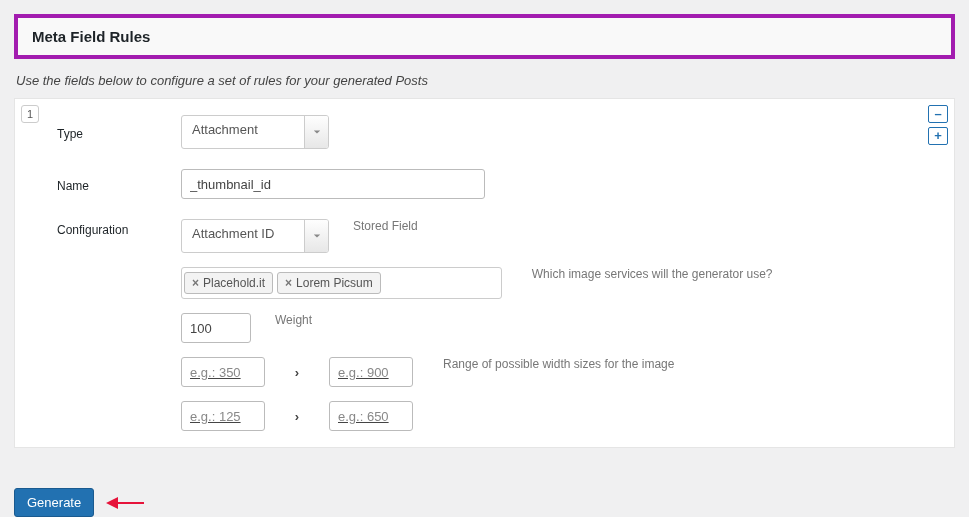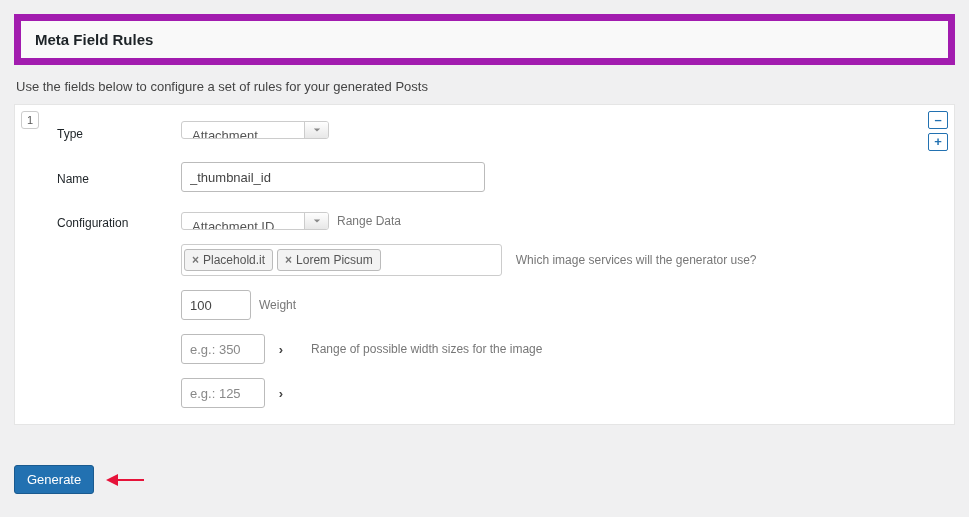--- a/index.html
+++ b/index.html
@@ -1,38 +1,38 @@
 <!DOCTYPE html>
 <html><head>
   <meta charset="utf-8">
   <style>
     * { box-sizing: border-box; margin: 0; padding: 0; }
     body { font-family: -apple-system, "Segoe UI", Helvetica, Arial, sans-serif; font-size: 13px; background: #f0f0f1; padding: 14px; width: 969px; }
-    .panel-header { background: #f9f9f9; border: 7px solid #a21caf; padding: 10px 14px; }
+    .panel-header { background: #f9f9f9; border: 4px solid #a21caf; padding: 10px 14px; }
     .panel-title { font-size: 15px; font-weight: 600; color: #1d2327; }
-    .help-text { color: #444; font-size: 13px; padding: 14px 2px 10px; }
+    .help-text { font-style: italic; color: #444; font-size: 13px; padding: 14px 2px 10px; }
     .rules-container { background: #fff; border: 1px solid #e5e5e5; padding: 2px; display: flex; }
     .index-col { flex: 0 0 26px; }
     .index-badge { width: 18px; height: 18px; border: 1px solid #ccc; border-radius: 3px; font-size: 11px; text-align: center; line-height: 17px; color: #555; margin: 4px auto 0; }
     .form-col { flex: 1; padding: 14px 6px 14px 14px; }
     .actions-col { flex: 0 0 28px; padding: 4px 4px 0; }
     .row { display: flex; align-items: center; margin-bottom: 20px; }
     .row.row-multi { align-items: flex-start; }
     .row:last-child { margin-bottom: 0; }
     .label-col { flex: 0 0 124px; color: #1d2327; font-size: 12px; padding-top: 4px; }
     .field-col { flex: 1; }
-    .inline-group { display: flex; align-items: center; flex-wrap: wrap; gap: 0; margin-bottom: 14px; }
+    .inline-group { display: flex; flex-wrap: wrap; gap: 16px; margin-bottom: 14px; }
     .inline-group:last-child { margin-bottom: 0; }
-    .select-like { display: inline-flex; align-items: stretch; height: 18px; border: 1px solid #ccc; border-radius: 3px; background: #fff; overflow: hidden; }
+    .select-like { display: inline-flex; align-items: stretch; height: 34px; border: 1px solid #ccc; border-radius: 3px; background: #fff; overflow: hidden; }
     .select-like .value { padding: 0 10px; line-height: 28px; min-width: 122px; color: #555; }
     .select-like .caret { width: 24px; background: linear-gradient(#fefefe,#e7e7e7); border-left: 1px solid #ccc; display: flex; align-items: center; justify-content: center; }
     .select-like .caret svg { width: 8px; height: 8px; fill: #888; }
     .text-input { height: 30px; border: 1px solid #bbb; border-radius: 3px; padding: 0 8px; width: 304px; font-size: 13px; color: #444; }
     .text-input.narrow { width: 70px; }
-    .text-input.narrow2 { width: 84px; }
+    .text-input.narrow2 { width: 84px; text-decoration: underline; }
     .text-input::placeholder { color: #888; }
     .tags-input { display: inline-flex; align-items: center; height: 32px; border: 1px solid #ccc; border-radius: 3px; padding: 2px 120px 2px 2px; gap: 4px; }
     .tag { display: inline-flex; align-items: center; gap: 4px; background: #f3f3f3; border: 1px solid #bbb; border-radius: 3px; padding: 3px 7px; font-size: 12px; color: #555; }
     .tag .x { font-weight: bold; color: #777; cursor: pointer; }
     .hint { font-size: 12px; color: #777; margin-left: 14px; white-space: nowrap; }
     .hint.close { margin-left: 8px; }
     .arrow-sep { width: 32px; height: 30px; display: flex; align-items: center; justify-content: center; color: #444; font-weight: 600; }
     .sq-btn { width: 20px; height: 18px; border: 1px solid #2271b1; border-radius: 2px; background: #fff; color: #2271b1; font-size: 13px; font-weight: bold; line-height: 14px; text-align: center; margin-bottom: 4px; cursor: pointer; display: block; }
     .footer-row { display: flex; align-items: center; margin-top: 40px; gap: 12px; }
     .primary-btn { background: #2271b1; border: 1px solid #1a5a8f; color: #fff; padding: 6px 12px; border-radius: 3px; font-size: 13px; cursor: pointer; }
@@ -81,21 +81,21 @@
 
         <div class="inline-group">
           <div class="select-like">
             <span class="value">Attachment ID</span>
             <span class="caret">
                 <svg viewBox="0 0 10 10">
                   <path d="M1 3 L5 7 L9 3 Z"></path>
                 </svg>
               </span>
           </div>
-          <span class="hint close">Range Data</span>
+          <span class="hint close">Stored Field</span>
         </div>
 
         <div class="inline-group">
           <div class="tags-input">
             <span class="tag">
               <span class="x">×</span>
               <span>Placehold.it</span>
             </span>
             <span class="tag">
               <span class="x">×</span>
@@ -106,26 +106,28 @@
         </div>
 
         <div class="inline-group">
           <input class="text-input narrow" type="text" value="100" style="">
           <span class="hint close">Weight</span>
         </div>
 
         <div class="inline-group">
           <input class="text-input narrow2" type="text" placeholder="e.g.: 350" style="">
           <span class="arrow-sep">›</span>
+          <input class="text-input narrow2" type="text" placeholder="e.g.: 900" style="">
           <span class="hint">Range of possible width sizes for the image</span>
         </div>
 
         <div class="inline-group">
           <input class="text-input narrow2" type="text" placeholder="e.g.: 125" style="">
           <span class="arrow-sep">›</span>
+          <input class="text-input narrow2" type="text" placeholder="e.g.: 650" style="">
         </div>
 
       </div>
     </div>
 
   </div>
 
   <div class="actions-col">
     <button class="sq-btn">–</button>
     <button class="sq-btn">+</button>

